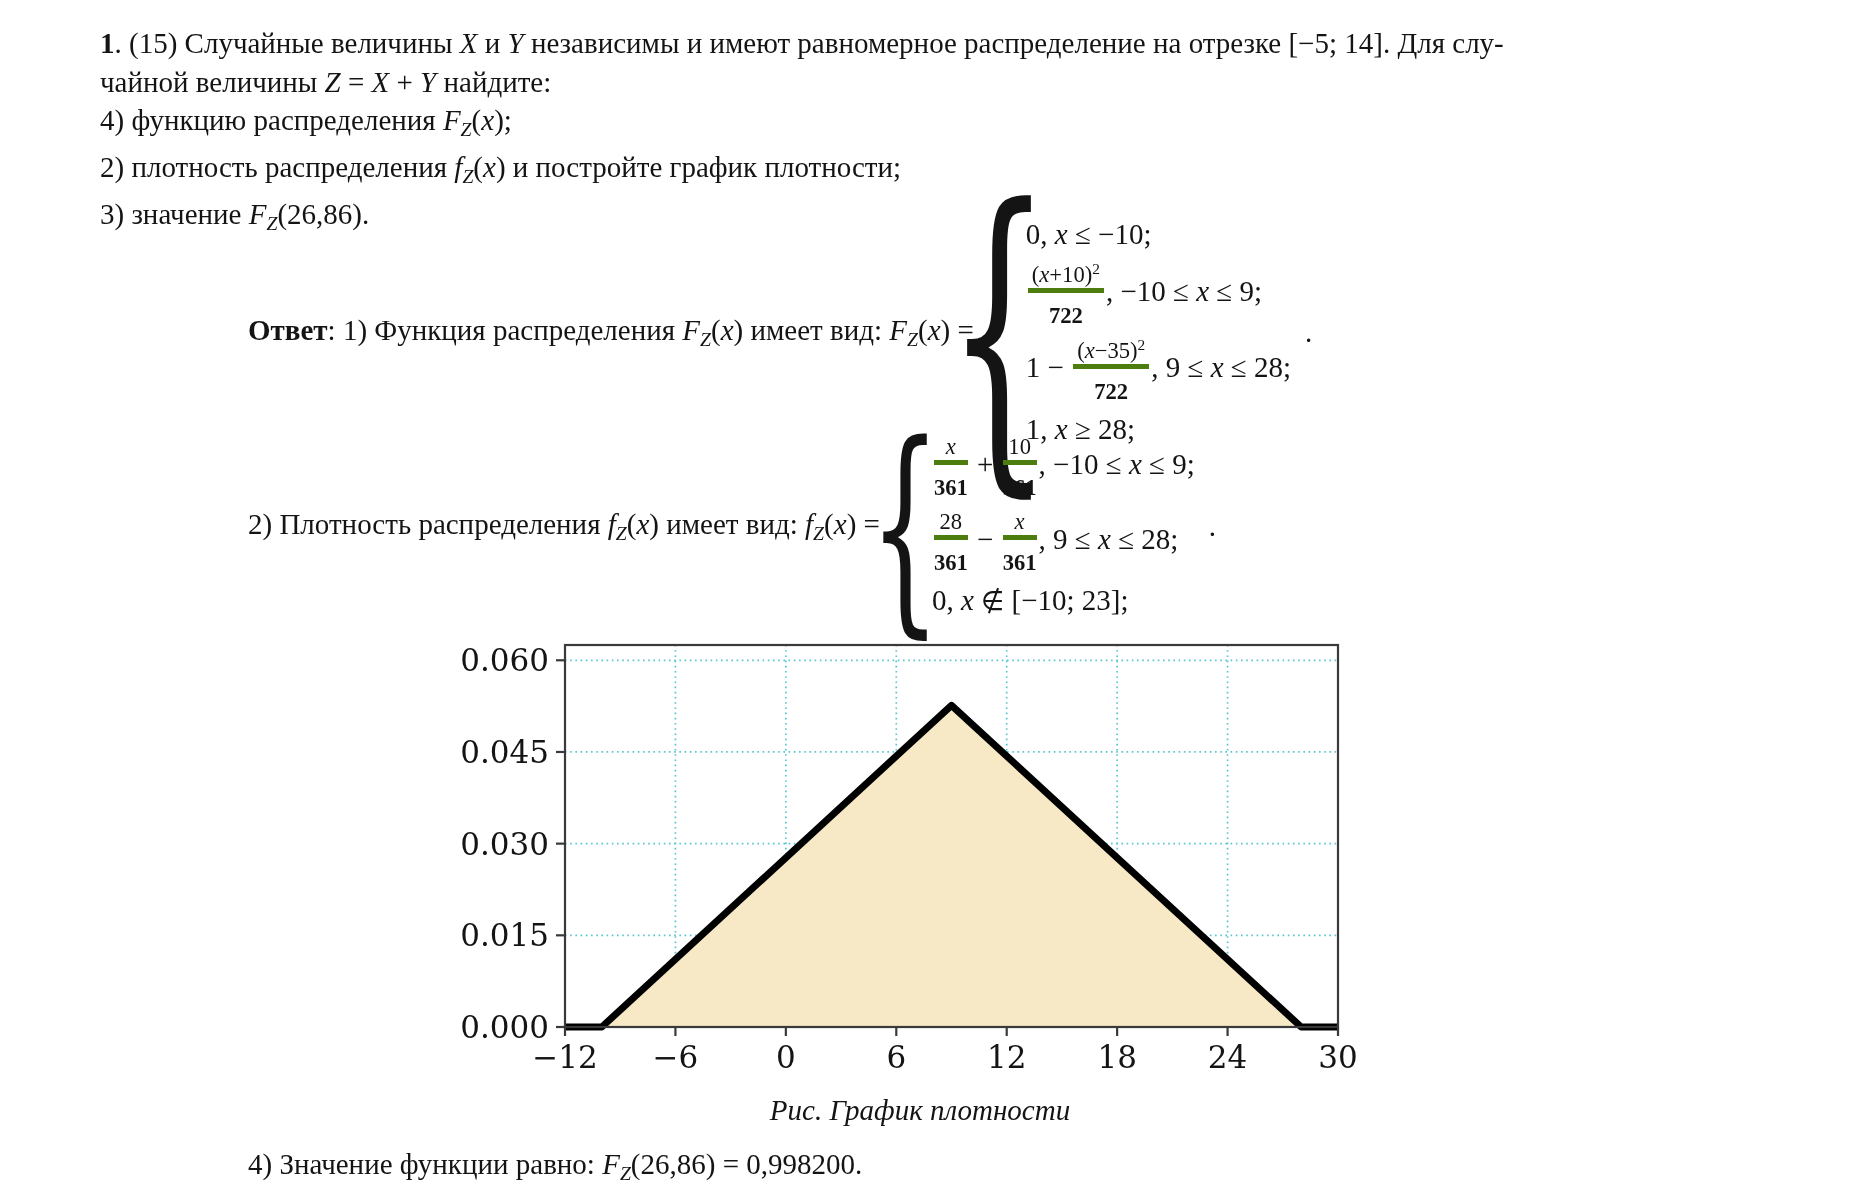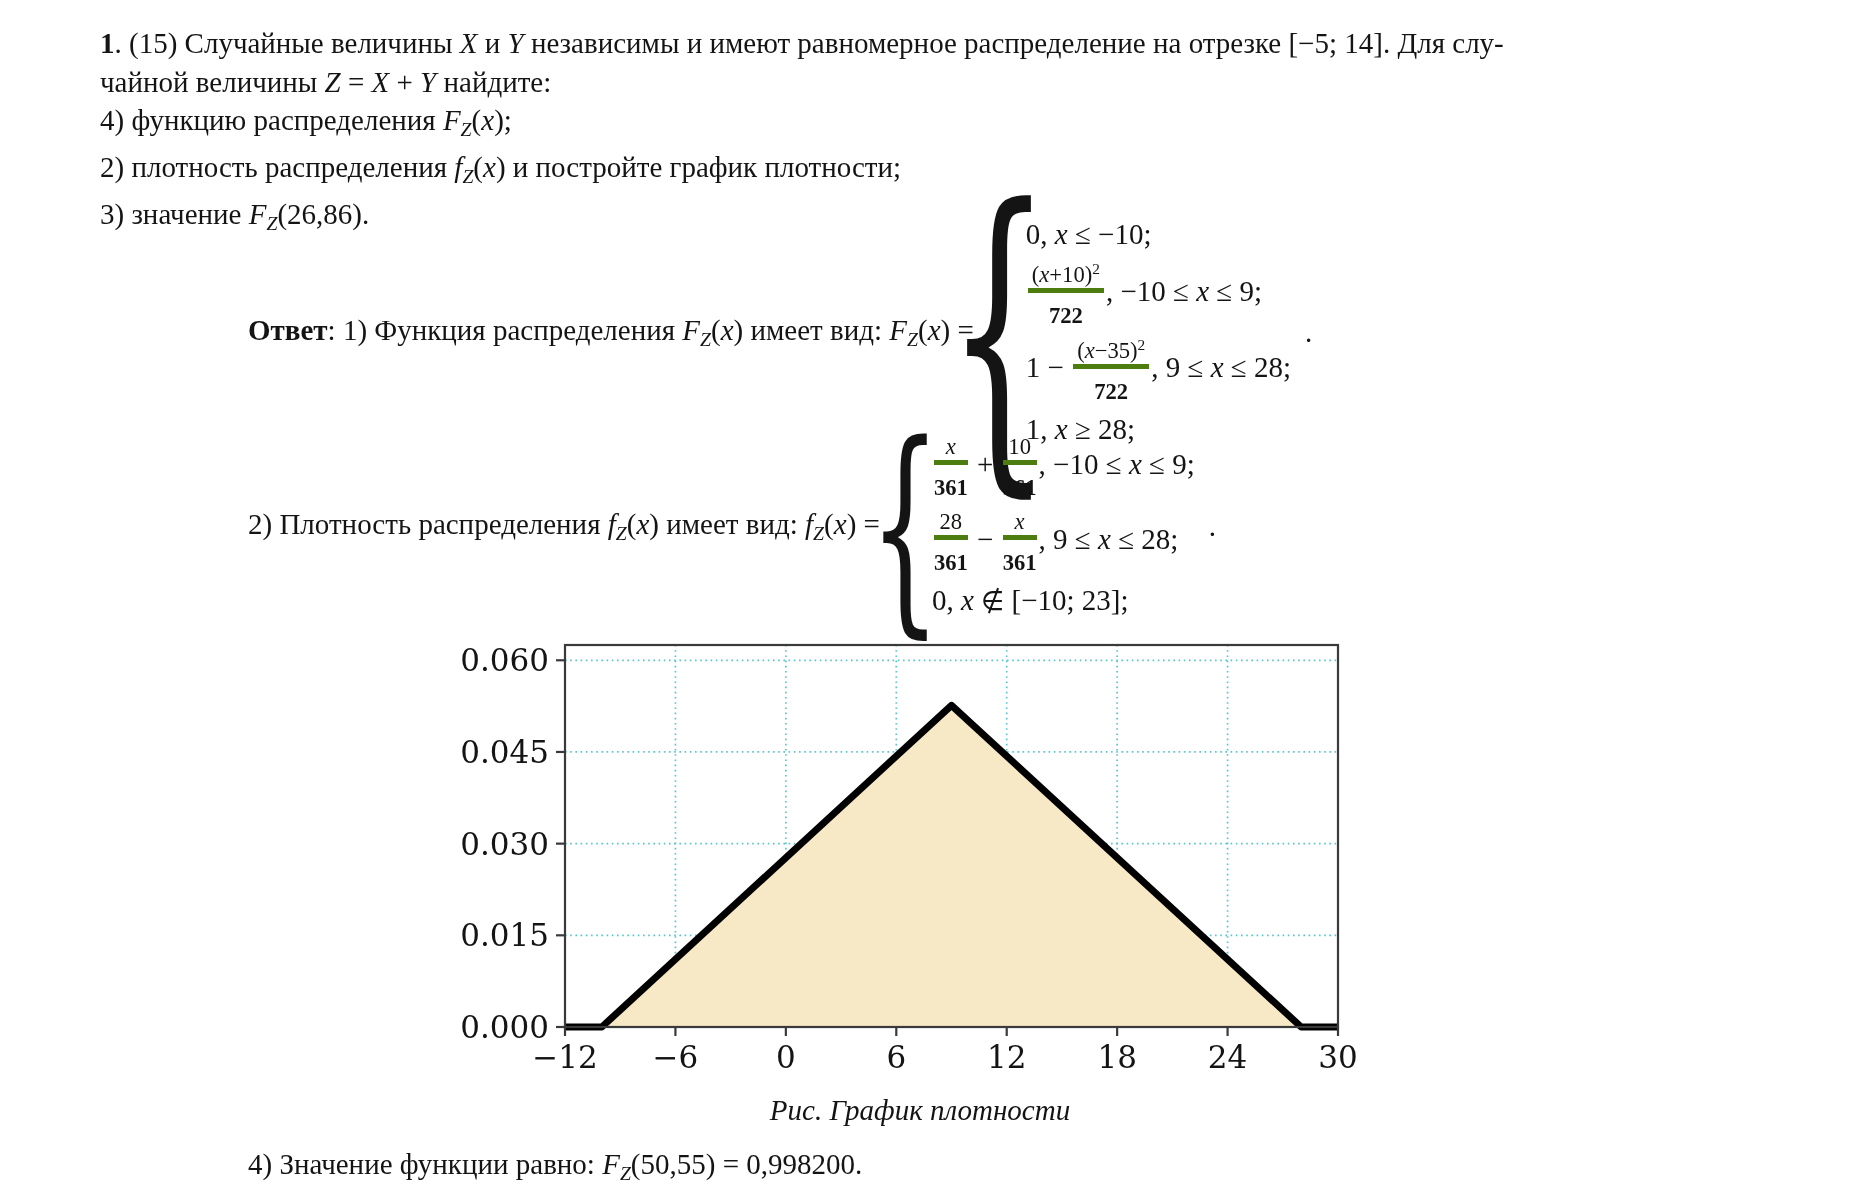--- a/index.html
+++ b/index.html
@@ -130,13 +130,13 @@
       <text x="697.1428571428571" y="440" text-anchor="middle">18</text>
       <line x1="807.5714285714286" y1="399" x2="807.5714285714286" y2="408" stroke="#3a3a3a" stroke-width="2.2"></line>
       <text x="807.5714285714286" y="440" text-anchor="middle">24</text>
       <line x1="918" y1="399" x2="918" y2="408" stroke="#3a3a3a" stroke-width="2.2"></line>
       <text x="918" y="440" text-anchor="middle">30</text>
     </svg>
 </div>
 
 <div class="fig-caption">Рис. График плотности</div>
 
-<div class="conclusion"><span class="tk-r">4) Значение функции равно: </span><span class="tk-i">F</span><span class="tk-sub">Z</span><span class="tk-r">(50,55) = 0,998200.</span></div>
+<div class="conclusion"><span class="tk-r">4) Значение функции равно: </span><span class="tk-i">F</span><span class="tk-sub">Z</span><span class="tk-r">(26,86) = 0,998200.</span></div>
 
 </body></html>

